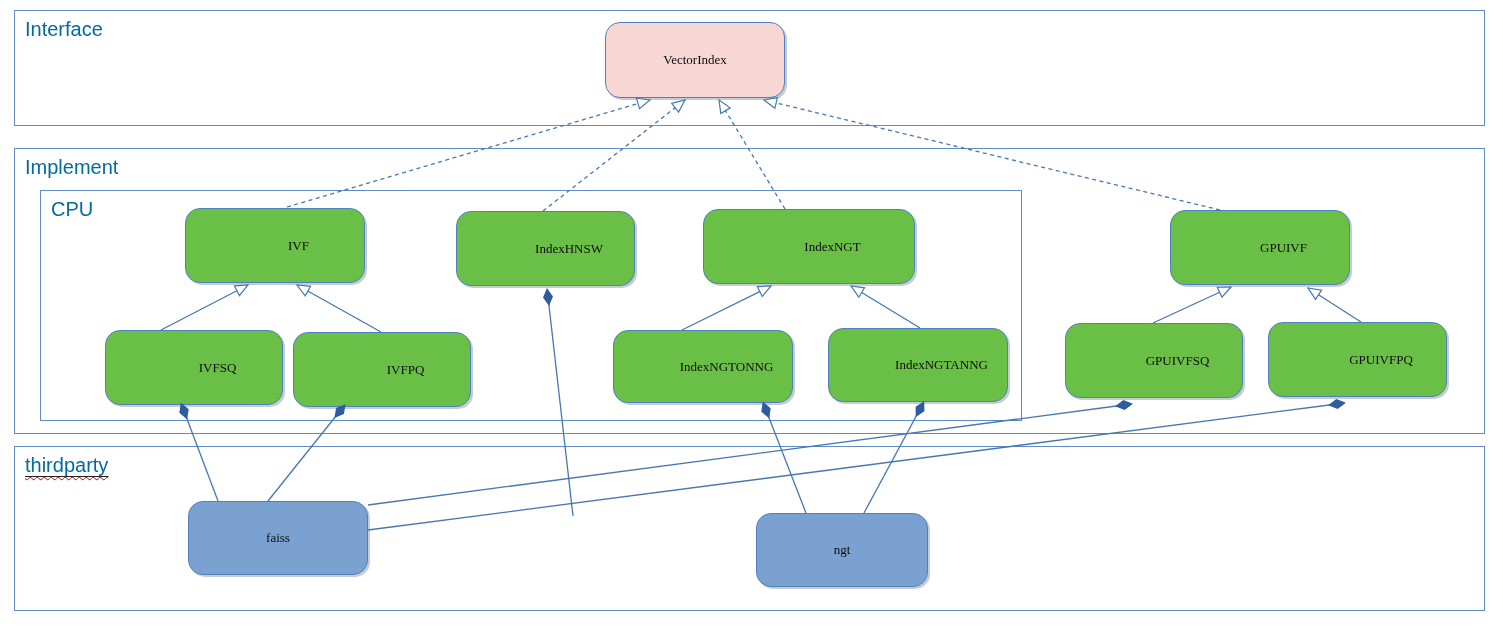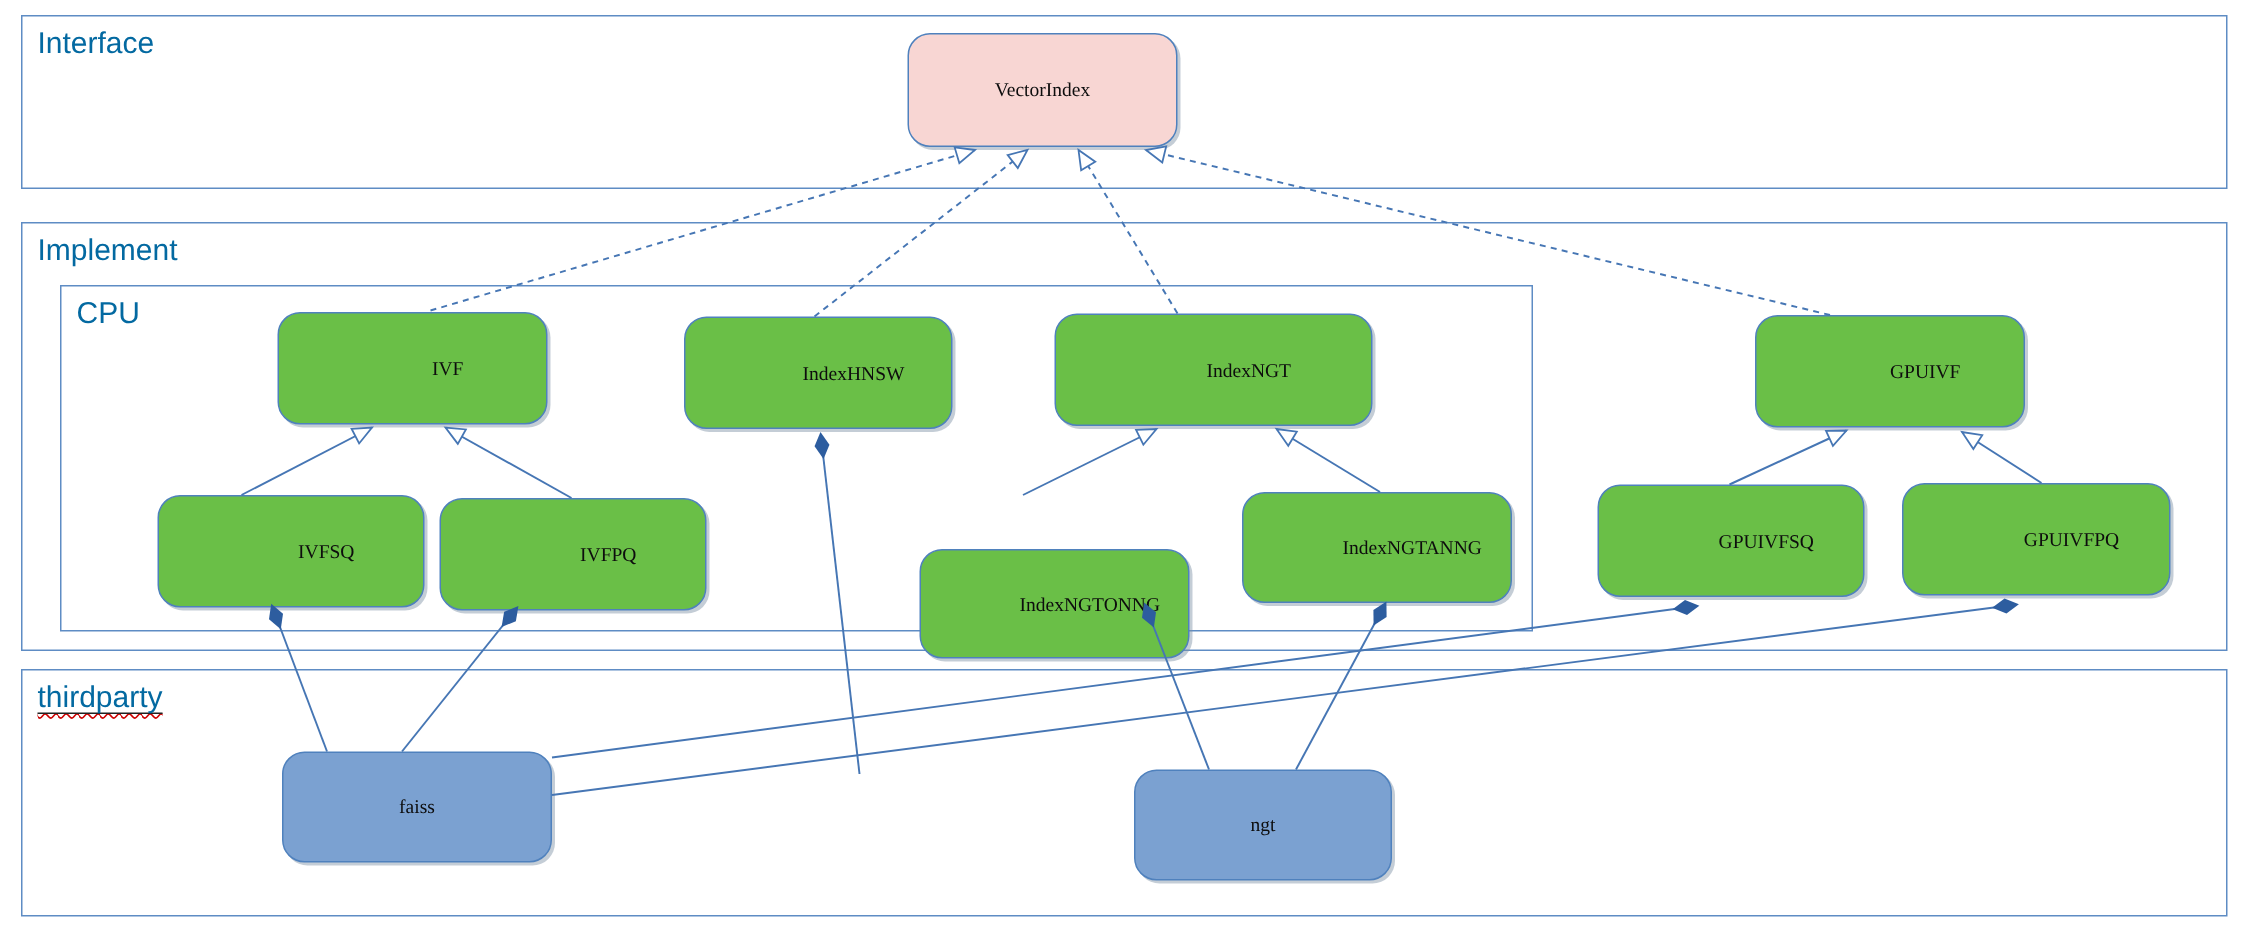--- a/index.html
+++ b/index.html
@@ -110,21 +110,21 @@
   </div>
 
   <div class="node green" style="left:73px; top:330px; width:178px; height:75px;margin-left:32px;">
     <span class="nlabel">IVFSQ</span>
   </div>
 
   <div class="node green" style="left:293px; top:332px; width:178px; height:75px;">
     <span class="nlabel">IVFPQ</span>
   </div>
 
-  <div class="node green" style="left:613px; top:330px; width:180px; height:73px;margin-top:36px;">
+  <div class="node green" style="left:613px; top:330px; width:180px; height:73px;">
     <span class="nlabel">IndexNGTONNG</span>
   </div>
 
   <div class="node green" style="left:828px; top:328px; width:180px; height:74px;">
     <span class="nlabel">IndexNGTANNG</span>
   </div>
 
   <div class="node green" style="left:1170px; top:210px; width:180px; height:75px;">
     <span class="nlabel">GPUIVF</span>
   </div>

